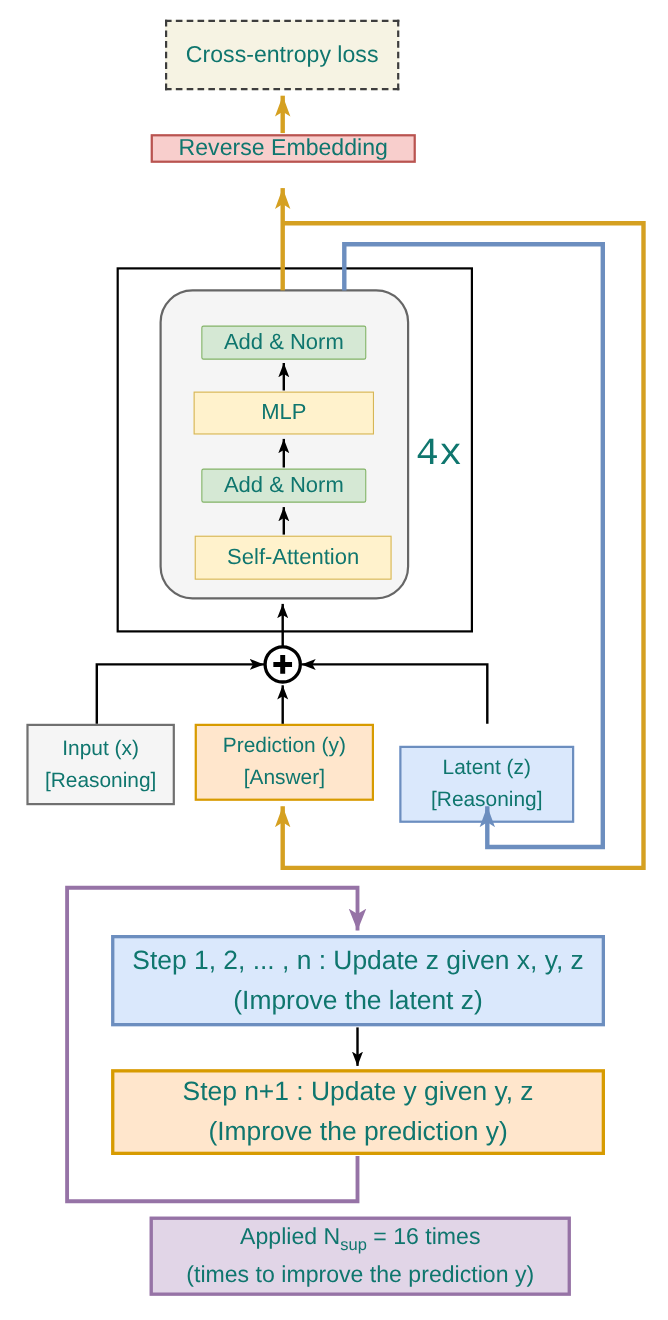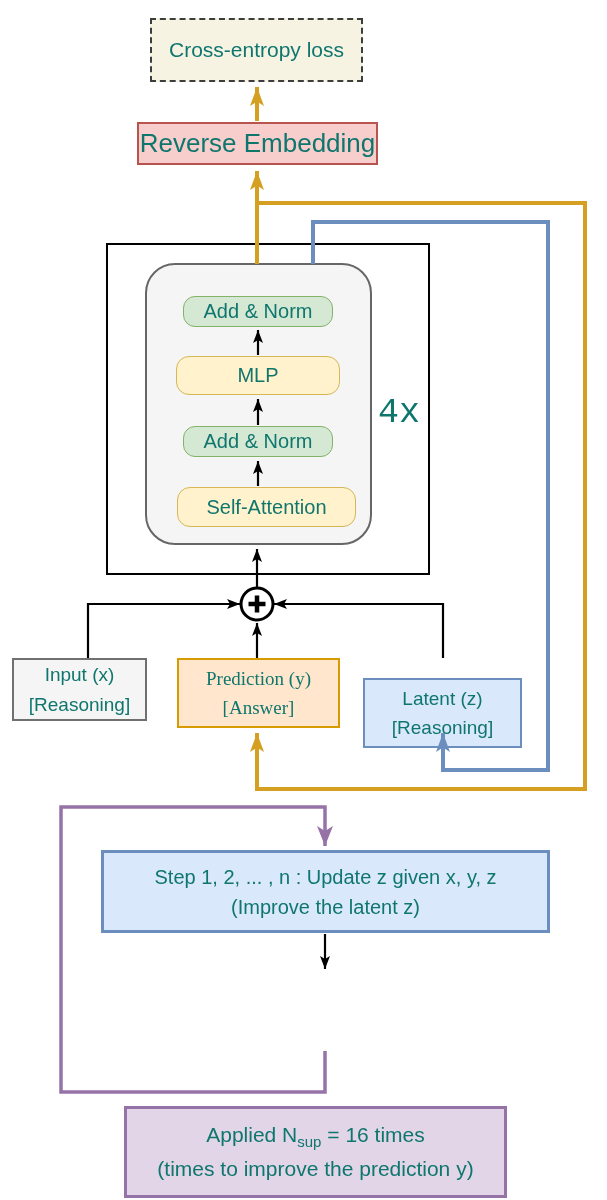--- a/index.html
+++ b/index.html
@@ -27,72 +27,72 @@
     z-index:3;
     pointer-events:none;
   }
   
   .loss-box{
     left:150px;top:18px;width:213px;height:64px;
     background:#f6f3e3;border:2px dashed #3d3d3d;
     font-size:21px;
   }
   .rev-emb{
-    left:137px;top:122px;width:241px;height:43px;
+    left:137px;top:122px;width:241px;height:26px;
     background:#f8cecc;border:2px solid #b85450;
-    font-size:26px;
+    font-size:21px;
   }
   .tf-outer{
     left:106px;top:243px;width:324px;height:332px;
     background:transparent;border:2px solid #000000;
     z-index:1;
   }
   .tf-inner{
     left:145px;top:263px;width:227px;height:282px;
     background:#f5f5f5;border:2px solid #666666;
     border-radius:30px;
     z-index:1;
   }
   .blk{font-size:20px;z-index:2;}
-  .blk.green{background:#d5e8d4;border:1.5px solid #82b366;border-radius:12px;}
-  .blk.yellow{background:#fff2cc;border:1.5px solid #d6b656;border-radius:13px;}
+  .blk.green{background:#d5e8d4;border:1.5px solid #82b366;border-radius:2px;}
+  .blk.yellow{background:#fff2cc;border:1.5px solid #d6b656;border-radius:0;}
   .an-top{left:183px;top:296px;width:150px;height:31px;}
   .mlp{left:176px;top:356px;width:164px;height:39px;}
   .an-bot{left:183px;top:426px;width:150px;height:31px;}
   .self-att{left:177px;top:487px;width:179px;height:40px;}
   .repeat-label{
     left:373px;top:393px;width:52px;height:42px;
     font-family:Liberation Mono, monospace;
     font-size:35px;
     z-index:2;
   }
   .state{font-size:19px;line-height:1.55;}
   .input-box{
-    left:12px;top:658px;width:135px;height:63px;
+    left:24px;top:658px;width:135px;height:74px;
     background:#f5f5f5;border:2px solid #707070;
   }
   .pred-box{
     left:177px;top:658px;width:163px;height:70px;
-    background:#ffe6cc;border:2px solid #d79b00;font-family:Liberation Serif, serif;
+    background:#ffe6cc;border:2px solid #d79b00;
   }
   .latent-box{
     left:363px;top:678px;width:159px;height:70px;
     background:#dae8fc;border:2px solid #6c8ebf;
   }
-  .step{font-size:20px;line-height:1.5;}
+  .step{font-size:24px;line-height:1.5;}
   .step-z{
     left:101px;top:850px;width:449px;height:83px;
     background:#dae8fc;border:3px solid #6c8ebf;
   }
   .step-y{
     left:101px;top:972px;width:449px;height:78px;
     background:#ffe6cc;border:3px solid #d79b00;
   }
   .nsup-box{
-    left:124px;top:1106px;width:383px;height:92px;
+    left:136px;top:1106px;width:383px;height:72px;
     background:#e1d5e7;border:3px solid #9673a6;
     font-size:21px;line-height:1.55;
   }
   .nsup-box sub{font-size:15px;}
 </style>
 </head>
 <body>
 
 <div id="canvas">
 
@@ -133,20 +133,24 @@
   </div>
   <div class="box state latent-box">
     <span>Latent (z)</span>
     <span>[Reasoning]</span>
   </div>
 
   <div class="box step step-z">
     <span>Step 1, 2, ... , n : Update z given x, y, z</span>
     <span>(Improve the latent z)</span>
   </div>
+  <div class="box step step-y">
+    <span>Step n+1 : Update y given y, z</span>
+    <span>(Improve the prediction y)</span>
+  </div>
   <div class="box nsup-box">
     <span>
       <span>Applied N</span><sub>sup</sub><span> = 16 times</span>
     </span>
     <span>(times to improve the prediction y)</span>
   </div>
 
   <svg id="wires" viewBox="0 0 607 1200" xmlns="http://www.w3.org/2000/svg">
     <defs>
       <marker id="ah-gold" markerUnits="userSpaceOnUse" markerWidth="20" markerHeight="16" refX="19" refY="8" orient="auto">

